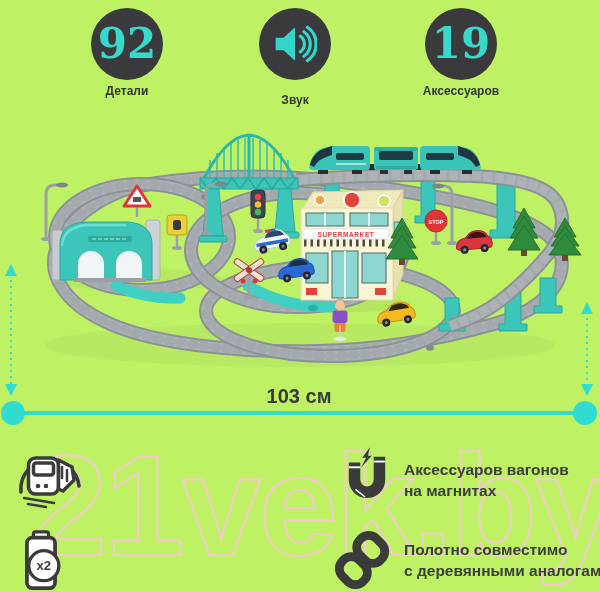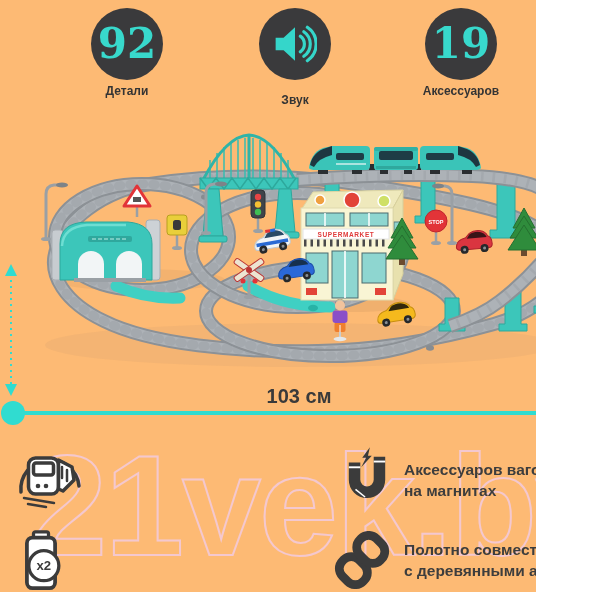--- a/index.html
+++ b/index.html
@@ -1,16 +1,16 @@
 <!DOCTYPE html>
 <html><head>
 <meta charset="utf-8">
 <style>
   html,body{margin:0;padding:0;background:#fff;}
-  .page{position:relative;width:536px;height:592px;overflow:hidden;background:#fdba74;
+  .page{position:relative;width:600px;height:592px;overflow:hidden;background:#bef264;
         font-family:"Liberation Sans",sans-serif;}
   
   .badge-circle{position:absolute;width:72px;height:72px;border-radius:50%;background:#3a3a3c;
         display:flex;align-items:center;justify-content:center;}
   .badge-num{font-family:"DejaVu Serif",serif;font-weight:bold;font-size:42px;color:#38d9cc;line-height:1;}
   .badge-label{position:absolute;width:160px;text-align:center;font-size:12px;font-weight:bold;color:#343434;}
   
   .features{position:absolute;left:0;top:430px;width:600px;height:162px;z-index:2;}
   .f-icon{position:absolute;}
   .f-text{position:absolute;font-size:15.5px;font-weight:bold;color:#3d3d3d;line-height:21px;white-space:nowrap;}

